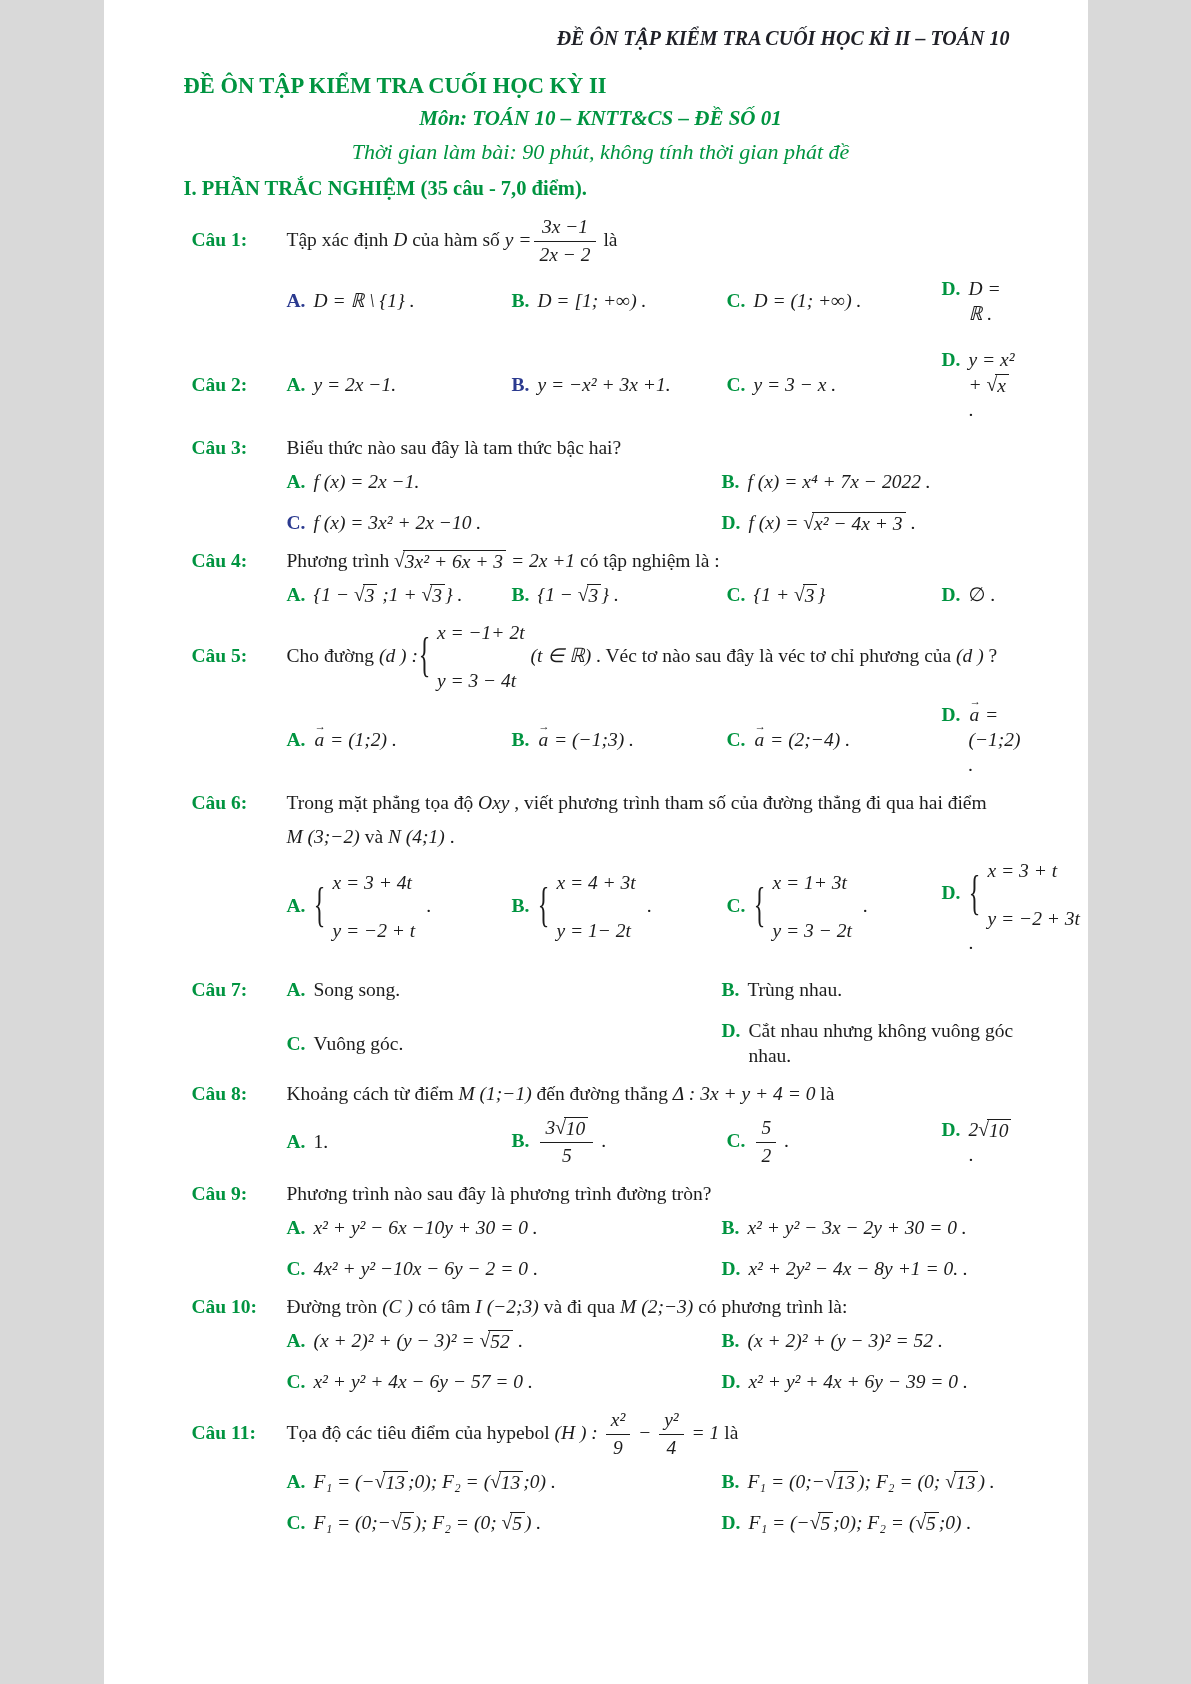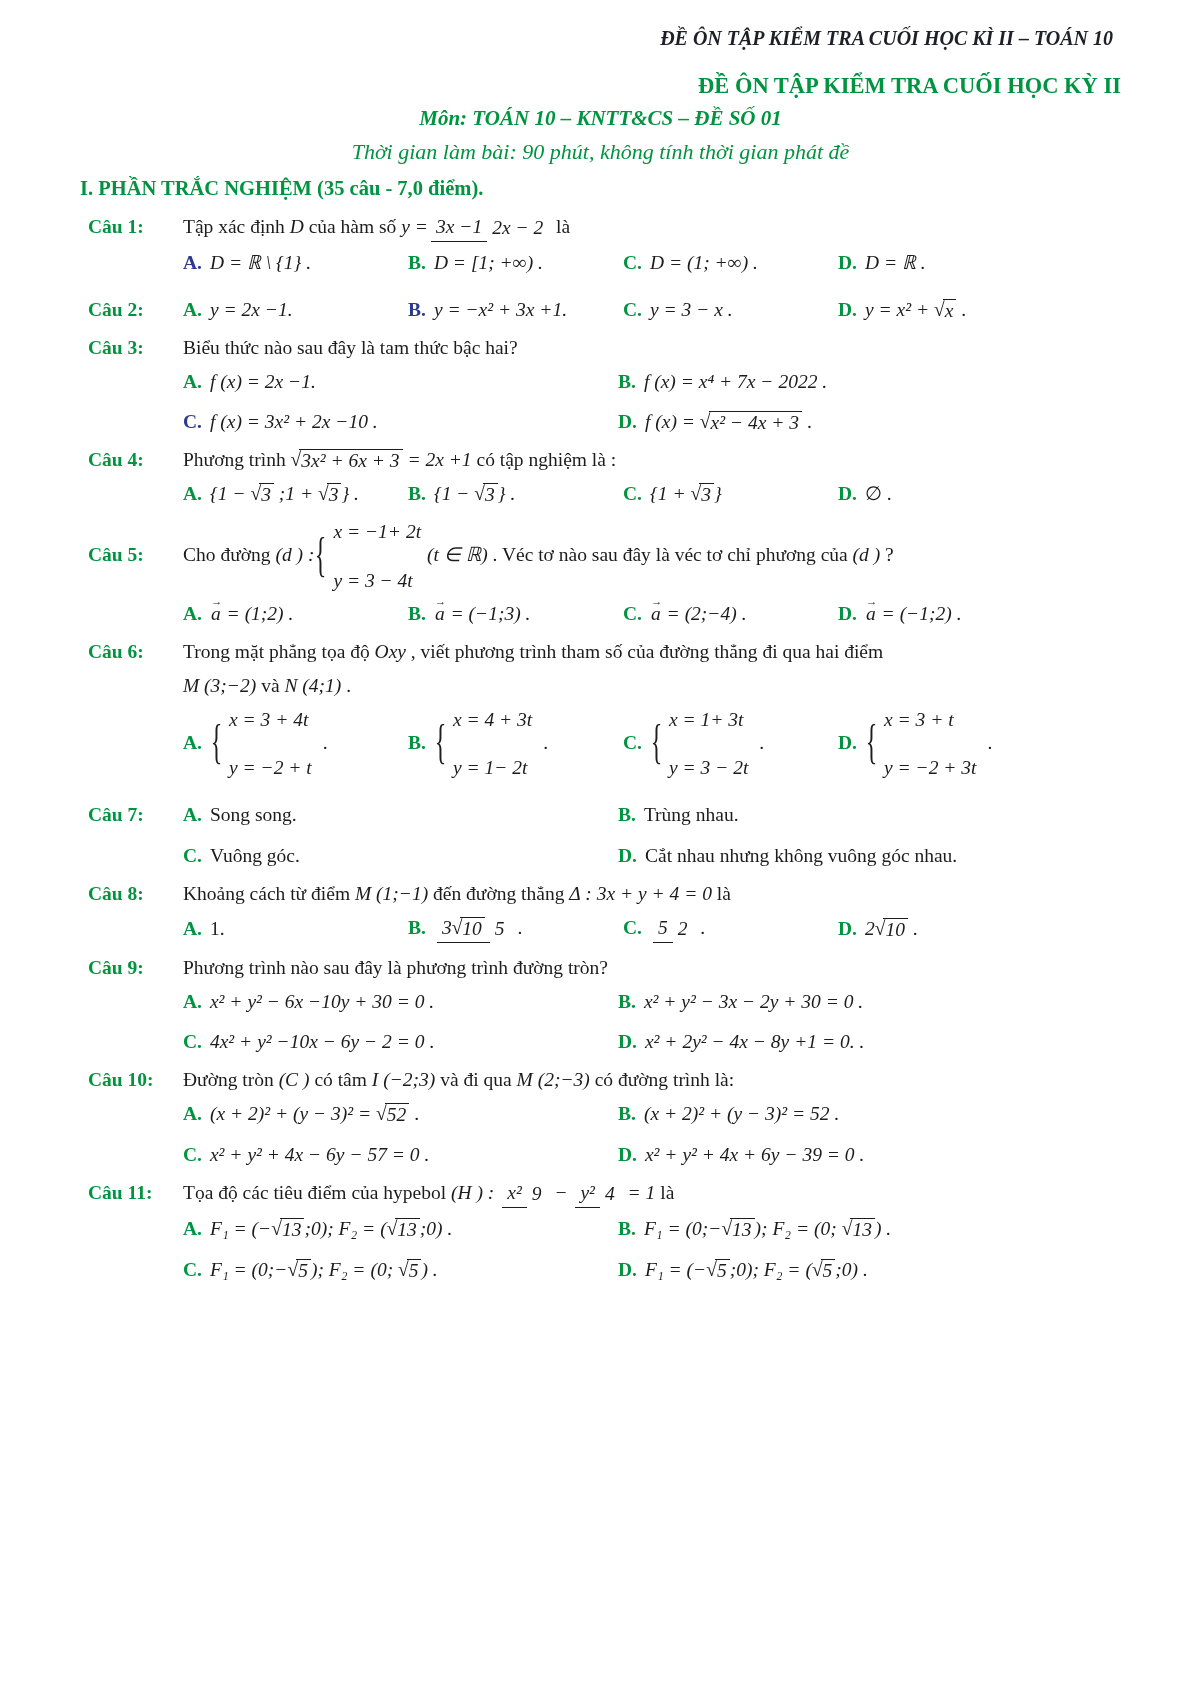--- a/index.html
+++ b/index.html
@@ -1,37 +1,37 @@
 <!DOCTYPE html>
 <html style="--green: #009440; --marked_blue: #2b3a8f; --body_text: #1c1c1c; --running_head: #1f2027;"><head>
 <meta charset="utf-8">
 <style>
   html,body{margin:0;padding:0;background:#d9d9d9;}
-  .page{width:1191px;height:1684px;margin:0 auto;background:#ffffff;box-sizing:border-box;
+  .page{width:984px;height:1684px;margin:0 auto;background:#ffffff;box-sizing:border-box;
         padding:26px 70px 0 80px;font-family:"Liberation Serif",serif;color:var(--body_text,#1c1c1c);
         font-size:19.5px;line-height:1.28;overflow:hidden;}
   .running-head{text-align:right;font-weight:bold;font-style:italic;font-size:20px;
         color:var(--running_head,#1f2027);padding-right:8px;}
-  .title1{text-align:right;color:var(--green,#009440);font-weight:bold;font-size:22.5px;margin-top:20px;}
+  .title1{text-align:left;color:var(--green,#009440);font-weight:bold;font-size:22.5px;margin-top:20px;}
   .title2{text-align:center;color:var(--green,#009440);font-weight:bold;font-size:21px;margin-top:5px;font-style:italic;}
   .title3{text-align:center;color:var(--green,#009440);font-style:italic;font-size:22px;margin-top:6px;}
   .section{color:var(--green,#009440);font-weight:bold;font-size:20.5px;margin:9px 0 13px 0;}
   .q{display:flex;align-items:baseline;margin-bottom:13px;margin-left:8px;}
   .qlabel{flex:0 0 95px;color:var(--green,#009440);font-weight:bold;white-space:nowrap;}
   .qbody{flex:1;min-width:0;}
   .stem2{margin-top:9px;}
   .opts{display:grid;align-items:center;margin-top:9px;}
   .cols4{grid-template-columns:225px 215px 215px 1fr;}
   .cols2{grid-template-columns:435px 1fr;row-gap:16px;}
   .opt{display:flex;align-items:baseline;column-gap:8px;}
   .okey{font-weight:bold;color:var(--green,#009440);}
   .okey.marked{color:var(--marked_blue,#2b3a8f);}
   .mi{font-style:italic;}
   .pt{font-style:normal;}
-  .frac{display:inline-flex;flex-direction:row;text-align:center;vertical-align:middle;margin:0 3px;}
+  .frac{display:inline-flex;flex-direction:column;text-align:center;vertical-align:middle;margin:0 3px;}
   .frac .num{border-bottom:1.6px solid currentColor;padding:0 5px 1px 5px;}
   .frac .den{padding:1px 5px 0 5px;}
   .sqrt{display:inline-flex;align-items:flex-start;white-space:nowrap;}
   .sqrt::before{content:"\221A";font-style:normal;line-height:1.15;}
   .sqrt .bar{border-top:1.5px solid currentColor;margin-left:-2px;padding:0 3px 0 2px;line-height:1.15;}
   .cases{display:inline-flex;flex-direction:column;vertical-align:middle;position:relative;
          padding-left:15px;margin:0 6px 0 4px;line-height:1.25;text-align:left;gap:24px;}
   .cases::before{content:"{";position:absolute;left:-3px;top:50%;
          transform:translateY(-52%) scale(1.05,2.15);font-size:23px;font-weight:normal;font-style:normal;}
   .cases .cline{white-space:nowrap;}
@@ -301,21 +301,21 @@
             <div class="opt">
               <span class="okey">D.</span>
               <span class="oval"><span class="mi">x² + 2y² − 4x − 8y +1 = 0. .</span></span>
             </div>
           </div>
         </div>
       </div>
       <div class="q">
         <div class="qlabel">Câu 10:</div>
         <div class="qbody">
-          <div class="stem"><span class="pt">Đường tròn </span><span class="mi">(C )</span><span class="pt"> có tâm </span><span class="mi">I (−2;3)</span><span class="pt"> và đi qua </span><span class="mi">M (2;−3)</span><span class="pt"> có đường trình là:</span></div>
+          <div class="stem"><span class="pt">Đường tròn </span><span class="mi">(C )</span><span class="pt"> có tâm </span><span class="mi">I (−2;3)</span><span class="pt"> và đi qua </span><span class="mi">M (2;−3)</span><span class="pt"> có phương trình là:</span></div>
           <div class="opts cols2">
             <div class="opt">
               <span class="okey">A.</span>
               <span class="oval"><span class="mi">(x + 2)² + (y − 3)² = </span><span class="sqrt">
                   <span class="bar mi">52</span>
                 </span><span class="pt"> .</span></span>
             </div>
             <div class="opt">
               <span class="okey">B.</span>
               <span class="oval"><span class="mi">(x + 2)² + (y − 3)² = 52 .</span></span>

